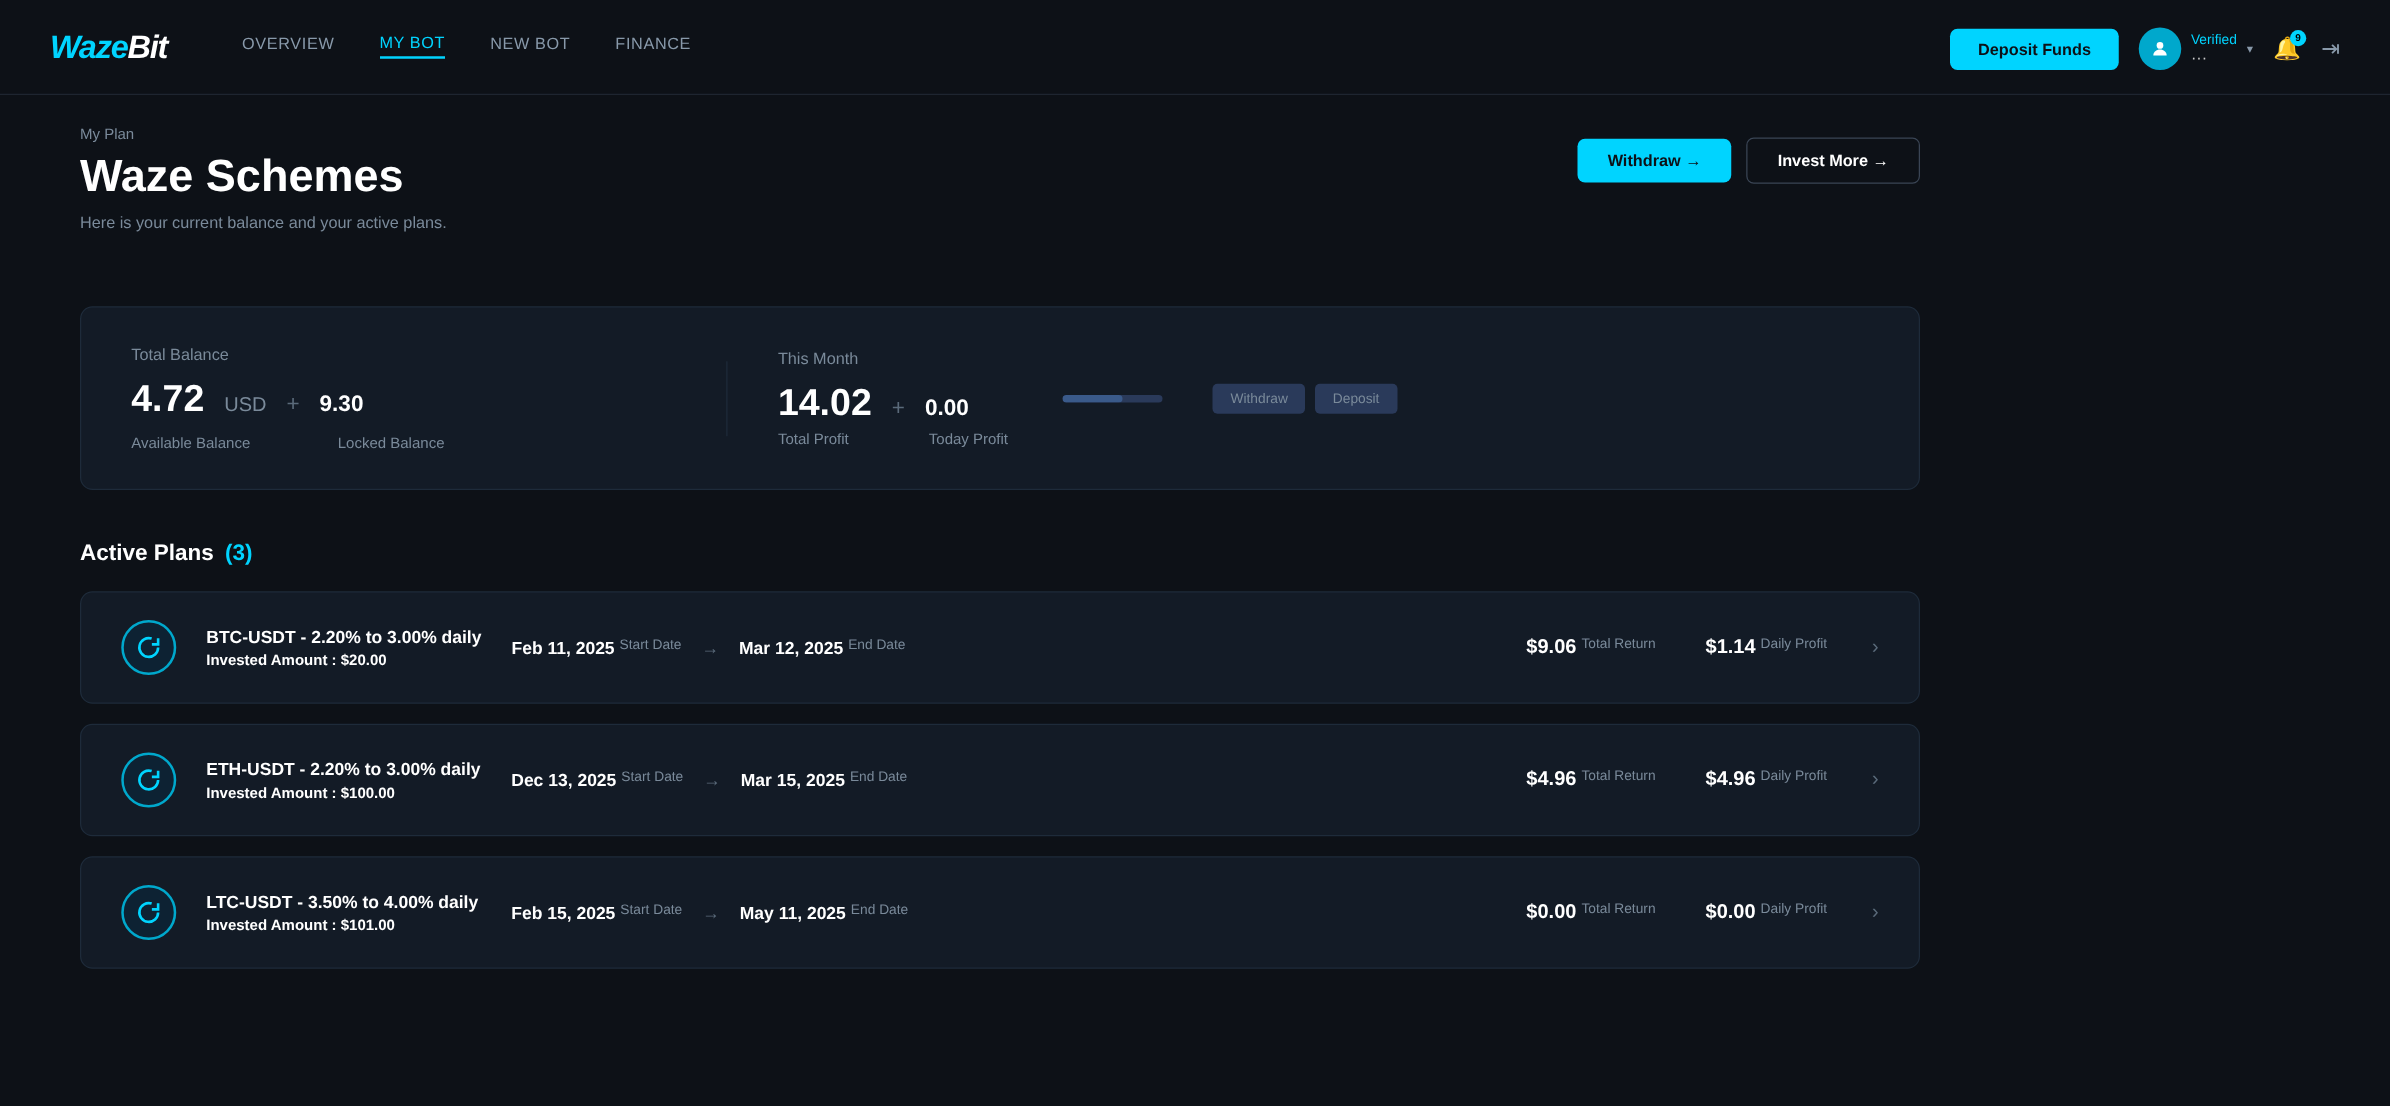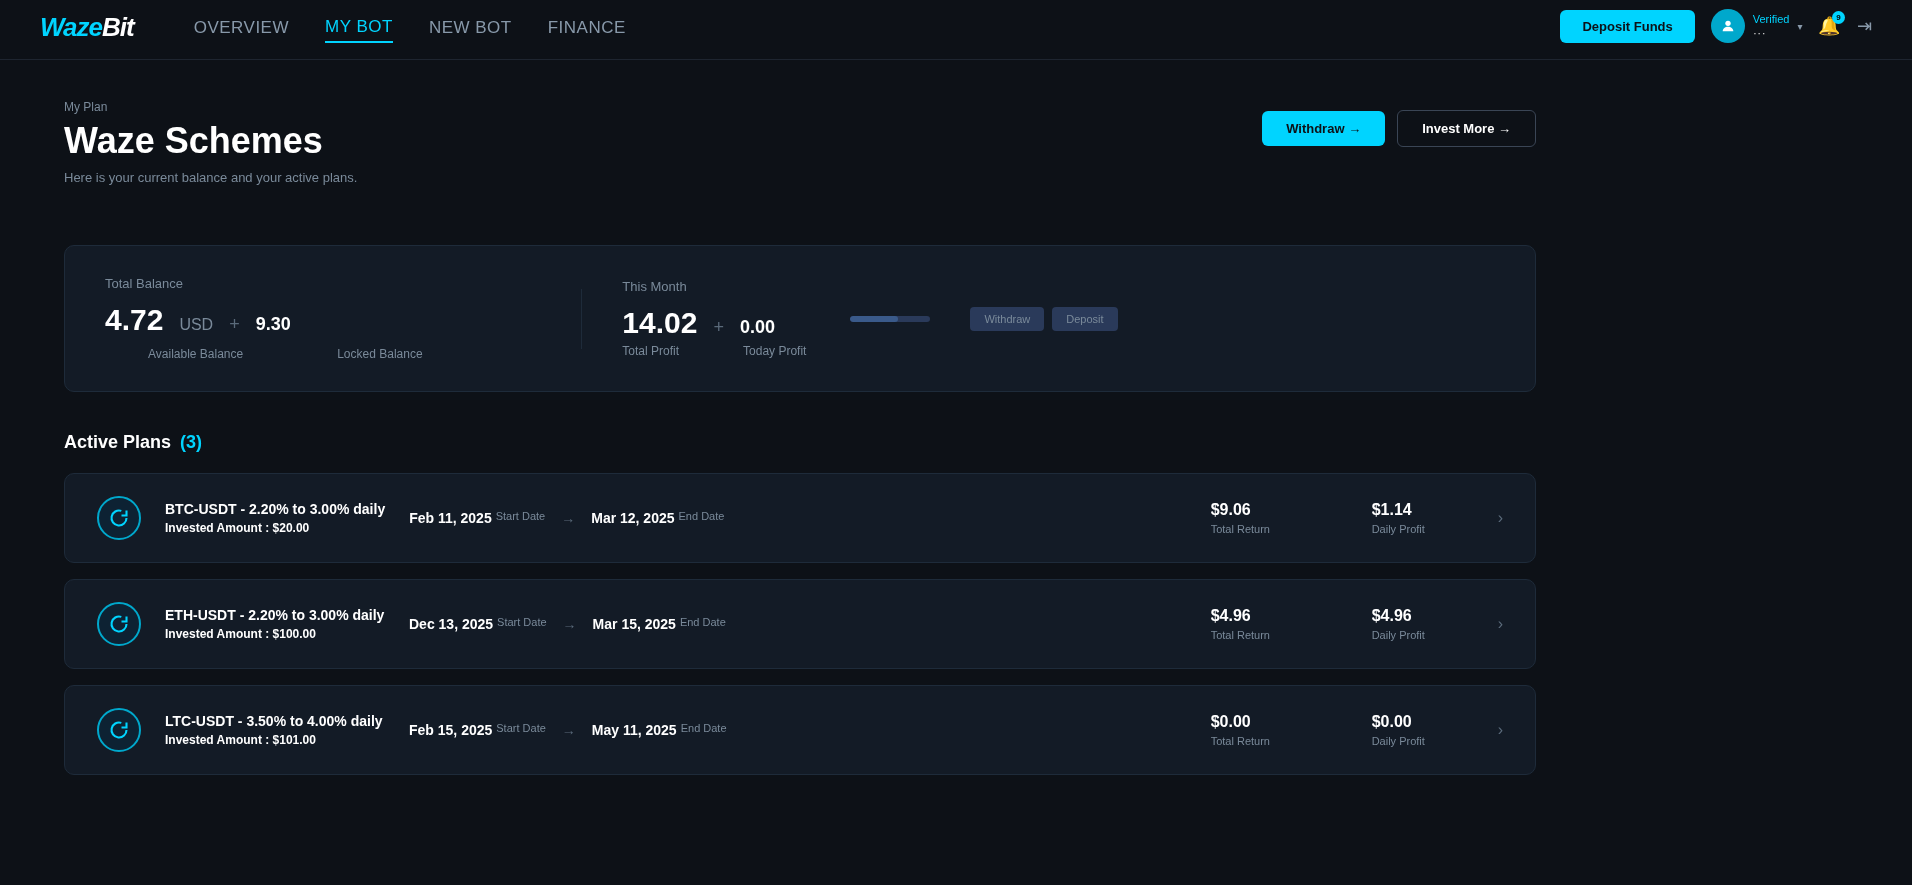--- a/index.html
+++ b/index.html
@@ -7,46 +7,46 @@
       background-color: #0d1117;
       color: #ffffff;
       font-family: -apple-system, BlinkMacSystemFont, 'Segoe UI', sans-serif;
       min-height: 885px;
       width: 1912px;
     }
 
     
     .navbar {
       display: flex;
-      align-items: flex-end;
-      padding: 16px 40px;
+      align-items: flex-start;
+      padding: 6px 40px;
       height: 60px;
       background-color: #0d1117;
       border-bottom: 1px solid #1e2530;
       position: sticky;
-      top: 0;
+      top: 16px;
       z-index: 100;
     }
     .logo {
       font-size: 26px;
       font-weight: 800;
       color: #00d4ff;
       letter-spacing: -1px;
       margin-right: 60px;
       font-style: italic;
     }
     .logo span { color: #ffffff; }
     .nav-links {
       display: flex;
       gap: 36px;
       flex: 1;
       align-items: center;
     }
     .nav-link {
-      font-size: 17px;
+      font-size: 13px;
       color: #8899aa;
       text-transform: uppercase;
       letter-spacing: 0.5px;
       cursor: pointer;
       padding: 4px 0;
     }
     .nav-link.active {
       color: #00d4ff;
       border-bottom: 2px solid #00d4ff;
     }
@@ -341,24 +341,23 @@
       color: #5a6a7a;
       font-size: 14px;
     }
     .plan-stats {
       display: flex;
       gap: 40px;
       margin-left: auto;
     }
     .plan-stat {
       display: flex;
-      flex-direction: column;
+      flex-direction: row;
       gap: 4px;
       min-width: 90px;
-      margin-left: 31px;
     }
     .plan-stat-val {
       font-size: 16px;
       font-weight: 700;
       color: #ffffff;
     }
     .plan-stat-label {
       font-size: 11px;
       color: #7a8a9a;
     }
@@ -419,21 +418,21 @@
   <div class="balance-card">
 
     <div class="balance-section">
       <div class="balance-label">Total Balance</div>
       <div class="balance-main">
         <span class="balance-amount">4.72</span>
         <span class="balance-currency">USD</span>
         <span class="balance-plus">+</span>
         <span class="balance-sub-val">9.30</span>
       </div>
-      <div style="display:flex; gap: 64px; margin-top: 6px; margin-left: 43px;">
+      <div style="display:flex; gap: 40px; margin-top: 6px;">
         <span class="balance-sub">Available Balance</span>
         <span class="balance-sub" style="margin-left:30px;">Locked Balance</span>
       </div>
     </div>
 
     <div class="balance-divider"></div>
 
     <div class="month-section">
       <div>
         <div class="balance-label">This Month</div>

